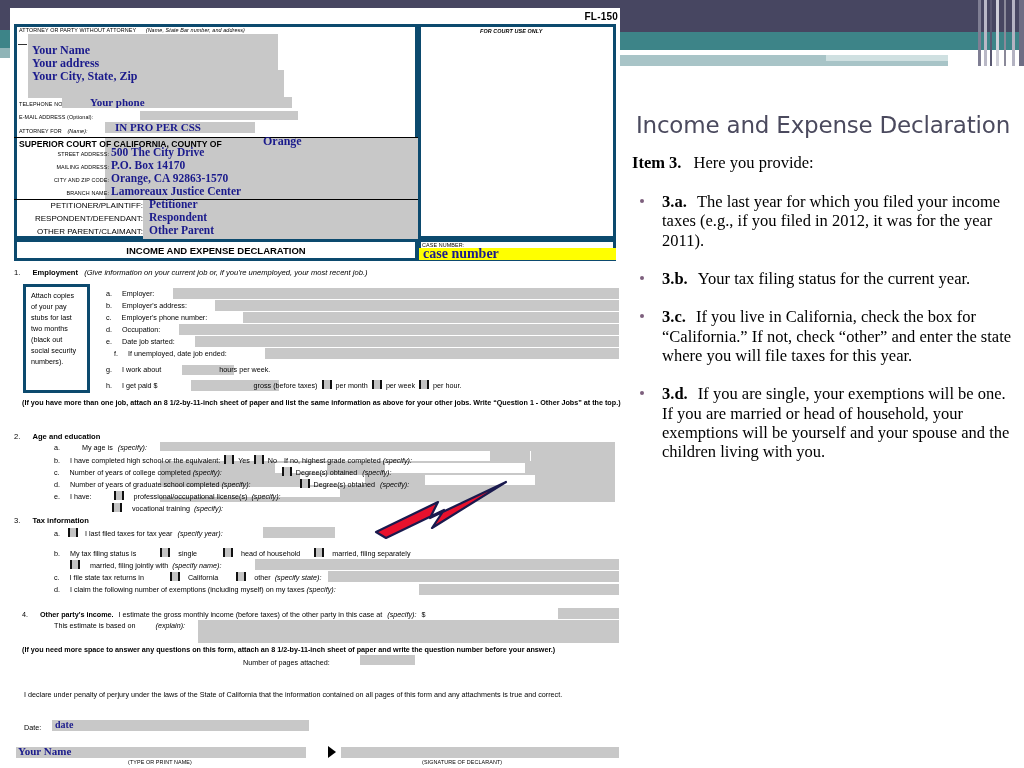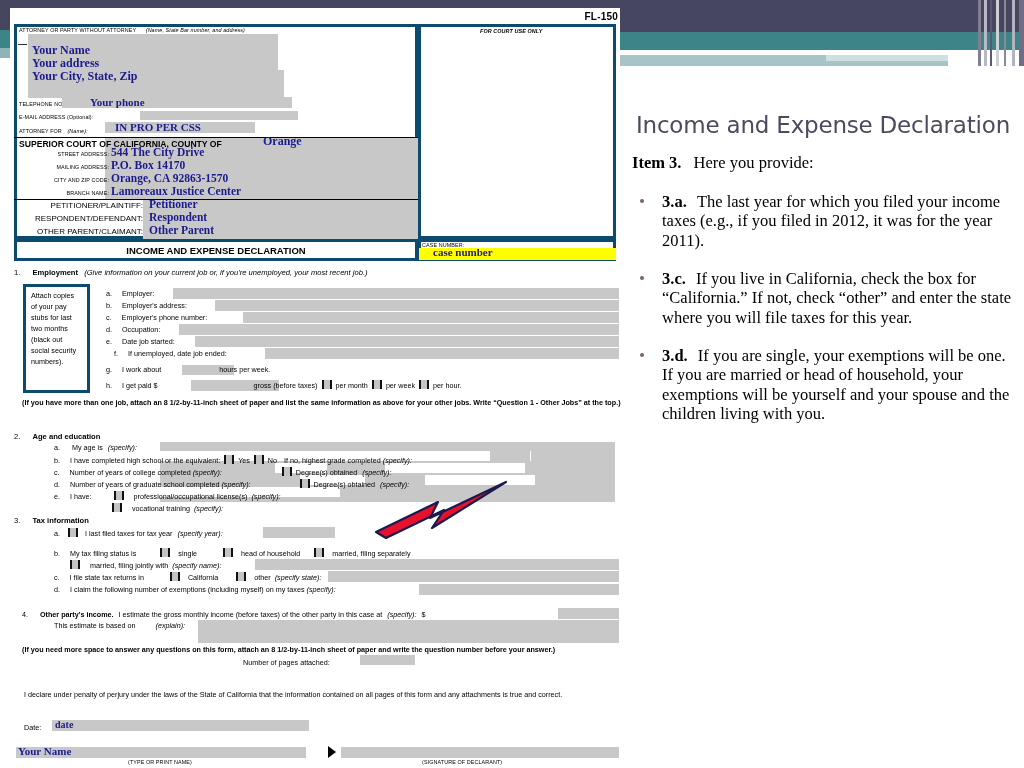--- a/index.html
+++ b/index.html
@@ -110,21 +110,21 @@
   <div class="gray" style="position:absolute;left:95px;top:114px;width:150px;height:11px;"></div>
   <div class="filled" style="position:absolute;left:105px;top:113px;font-size:11px;">IN PRO PER   CSS</div>
 
   <div style="position:absolute;left:4px;top:129px;width:404px;height:1px;background:#000;"></div>
 
   <div class="gray" style="position:absolute;left:95px;top:130px;width:313px;height:62px;"></div>
   <div style="position:absolute;left:9px;top:131px;font-size:8.6px;font-weight:bold;">SUPERIOR COURT OF CALIFORNIA, COUNTY OF</div>
   <div class="filled" style="position:absolute;left:253px;top:126px;font-size:12px;">Orange</div>
 
   <div class="tinylabel" style="position:absolute;left:25px;top:143px;width:74px;text-align:right;">STREET ADDRESS:</div>
-  <div class="filled" style="position:absolute;left:101px;top:138px;font-size:11.5px;">544 The City Drive</div>
+  <div class="filled" style="position:absolute;left:101px;top:138px;font-size:11.5px;">500 The City Drive</div>
 
   <div class="tinylabel" style="position:absolute;left:25px;top:156px;width:74px;text-align:right;">MAILING ADDRESS:</div>
   <div class="filled" style="position:absolute;left:101px;top:151px;font-size:11.5px;">P.O. Box 14170</div>
 
   <div class="tinylabel" style="position:absolute;left:20px;top:169px;width:79px;text-align:right;">CITY AND ZIP CODE:</div>
   <div class="filled" style="position:absolute;left:101px;top:164px;font-size:11.5px;">Orange, CA 92863-1570</div>
 
   <div class="tinylabel" style="position:absolute;left:30px;top:182px;width:69px;text-align:right;">BRANCH NAME:</div>
   <div class="filled" style="position:absolute;left:101px;top:177px;font-size:11.5px;">Lamoreaux Justice Center</div>
 
@@ -137,21 +137,21 @@
   <div style="position:absolute;left:0px;top:206px;font-size:8px;width:133px;text-align:right;">RESPONDENT/DEFENDANT:</div>
   <div class="filled" style="position:absolute;left:139px;top:203px;font-size:11.5px;">Respondent</div>
 
   <div style="position:absolute;left:0px;top:219px;font-size:8px;width:133px;text-align:right;">OTHER PARENT/CLAIMANT:</div>
   <div class="filled" style="position:absolute;left:139px;top:216px;font-size:11.5px;">Other Parent</div>
 
   <div style="position:absolute;left:4px;top:231px;width:404px;height:22px;display:flex;align-items:center;justify-content:center;font-size:9.5px;font-weight:bold;">INCOME AND EXPENSE DECLARATION</div>
 
   <div class="tinylabel" style="position:absolute;left:412px;top:234px;">CASE NUMBER:</div>
   <div style="position:absolute;left:409px;top:240px;width:197px;height:12px;background:#ffff00;"></div>
-  <div class="filled" style="position:absolute;left:423px;top:238px;font-size:11px;">case number</div>
+  <div class="filled" style="position:absolute;left:413px;top:238px;font-size:14px;">case number</div>
 
   <div class="tinylabel ital bold" style="position:absolute;left:470px;top:20px;">FOR COURT USE ONLY</div>
 
   <div style="position:absolute;left:4px;top:260px;font-size:7.6px;">
     <span>1.</span>
     <span class="bold" style="margin-left:10px;margin-top:12px;">Employment</span>
     <span class="ital" style="margin-left:4px;">(Give information on your current job or, if you're unemployed, your most recent job.)</span>
   </div>
 
   <div class="box" style="left:13px;top:276px;width:67px;height:109px;">
@@ -219,21 +219,21 @@
   <div style="position:absolute;left:150px;top:443px;width:330px;height:10px;background:#fff;"></div>
   <div style="position:absolute;left:520px;top:443px;width:1px;height:10px;background:#fff;"></div>
   <div style="position:absolute;left:265px;top:455px;width:52px;height:10px;background:#fff;"></div>
   <div style="position:absolute;left:375px;top:455px;width:140px;height:10px;background:#fff;"></div>
   <div style="position:absolute;left:290px;top:467px;width:65px;height:10px;background:#fff;"></div>
   <div style="position:absolute;left:415px;top:467px;width:110px;height:10px;background:#fff;"></div>
   <div style="position:absolute;left:150px;top:479px;width:180px;height:10px;background:#fff;"></div>
 
   <div class="b7" style="position:absolute;left:36px;top:435px;">
     <span>a.</span>
-    <span style="margin-left:10px">My age is</span>
+    <span style="margin-left:20px">My age is</span>
     <span class="ital" style="margin-left:3px">(specify):</span>
   </div>
   <div class="b7" style="position:absolute;left:36px;top:447px;">
     <span>b.</span>
     <span style="margin-left:8px">I have completed high school or the equivalent:</span>
     <span class="cb"><i></i></span>
     <span>Yes</span>
     <span class="cb"><i></i></span>
     <span>No</span>
     <span style="margin-left:5px">If no, highest grade completed</span>
@@ -357,20 +357,25 @@
   <div id="ttl">Income and Expense Declaration</div>
   <div id="item3">
     <b>Item 3.</b>
     <span style="margin-left:8px">Here you provide:</span>
   </div>
   <ul class="bl">
     <li>
       <span class="dot"></span>
       <b>3.a.</b>
       <span style="margin-left:6px">The last year for which you filed your income taxes (e.g., if you filed in 2012, it was for the year 2011).</span>
+    </li>
+    <li>
+      <span class="dot"></span>
+      <b>3.b.</b>
+      <span style="margin-left:6px">Your tax filing status for the current year.</span>
     </li>
     <li>
       <span class="dot"></span>
       <b>3.c.</b>
       <span style="margin-left:6px">If you live in California, check the box for “California.”  If not, check “other” and enter the state where you will file taxes for this year.</span>
     </li>
     <li>
       <span class="dot"></span>
       <b>3.d.</b>
       <span style="margin-left:6px">If you are single, your exemptions will be one.  If you are married or head of household, your exemptions will be yourself and your spouse and the children living with you.</span>

